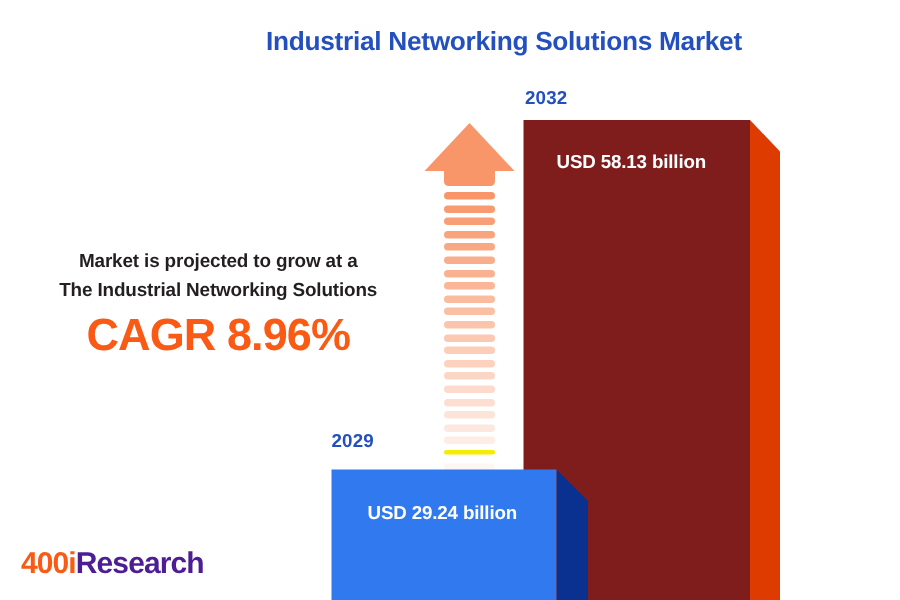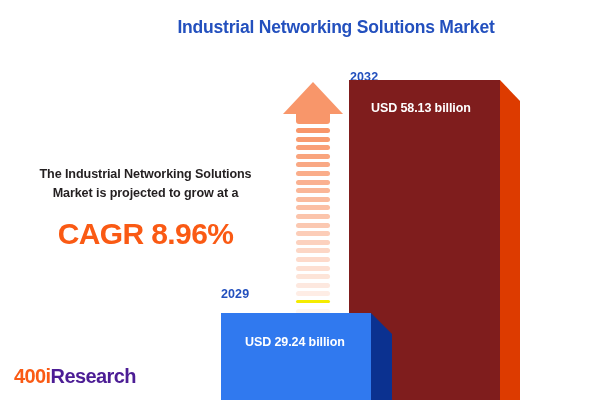--- a/index.html
+++ b/index.html
@@ -120,40 +120,40 @@
   #value-2032 { left: 22px; top: 21px; }
   #value-2024 { left: 24px; top: 22px; }
 
   .year-label {
     position: absolute;
     font-size: 12.5px;
     font-weight: bold;
     color: #2350be;
     letter-spacing: 0.1px;
   }
-  #year-2032 { left: 350px; top: 58px; margin-top: 12px; }
+  #year-2032 { left: 350px; top: 58px; }
   #year-2024 { left: 221px; top: 287px; }
 
   
   #caption-block {
     position: absolute;
     left: 8px;
     top: 165px;
     width: 275px;
     text-align: center;
   }
   .caption-line {
     font-size: 12.6px;
     font-weight: bold;
     color: #231f20;
     line-height: 18.5px;
     letter-spacing: -0.1px;
   }
   #cagr-value {
-    margin-top: 15px;
+    margin-top: 5px;
     font-size: 30px;
     font-weight: bold;
     color: #fa5a14;
     letter-spacing: -0.6px;
     line-height: 34px;
   }
 
   
   #brand-logo {
     position: absolute;
@@ -213,20 +213,20 @@
 
   <div class="year-label" id="year-2024">2029</div>
   <div class="bar-group" id="bar-2024">
     <div id="bar-2024-front">
       <div class="bar-value" id="value-2024">USD 29.24 billion</div>
     </div>
     <div id="bar-2024-side"></div>
   </div>
 
   <div id="caption-block">
+    <div class="caption-line">Market is projected to grow at a</div>
     <div class="caption-line">The Industrial Networking Solutions</div>
-    <div class="caption-line">Market is projected to grow at a</div>
     <div id="cagr-value">CAGR 8.96%</div>
   </div>
 
   <div id="brand-logo"><span id="logo-360">400</span><span id="logo-i">i</span><span id="logo-research">Research</span></div>
 
 </div>
 
 </body></html>

